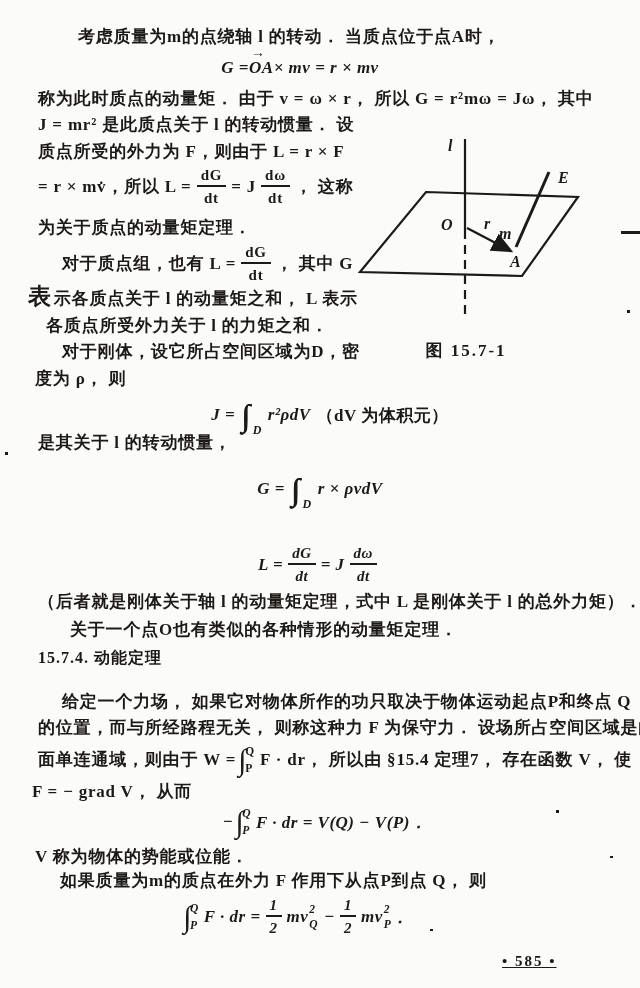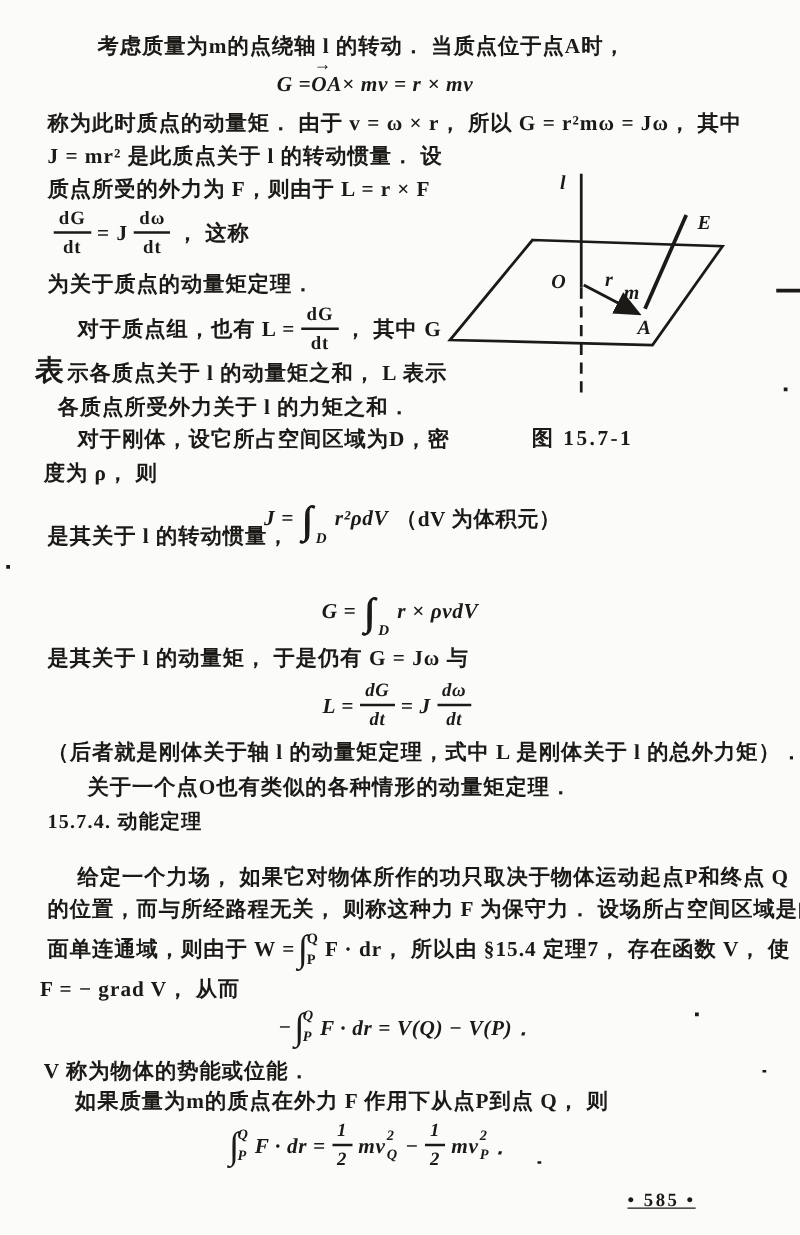--- a/index.html
+++ b/index.html
@@ -60,20 +60,21 @@
     <span>G = </span>
       <span class="vec"><span class="varr">→</span><span>OA</span></span>
       <span> × mv = r × mv</span>
   </div>
 
   <div class="tl" style="left:38px;top:88px;">称为此时质点的动量矩． 由于 v = ω × r， 所以 G = r²mω = Jω， 其中</div>
   <div class="tl" style="left:38px;top:114px;">J = mr² 是此质点关于 l 的转动惯量． 设</div>
   <div class="tl" style="left:38px;top:141px;">质点所受的外力为 F，则由于 L = r × F</div>
 
   <div class="tl tl-flex" style="left:38px;top:167px;height:40px;">
+    <span>= r × mv̇，所以 L =</span>
     <span class="frac">
         <span class="fnum">dG</span>
         <span class="fden">dt</span>
       </span>
     <span>= J</span>
     <span class="frac">
         <span class="fnum">dω</span>
         <span class="fden">dt</span>
       </span>
     <span>， 这称</span>
@@ -99,32 +100,31 @@
     <span>J =</span>
       <span class="gap"></span>
     <span class="tint">∫∫∫</span>
     <span class="isub">D</span>
       <span class="gap"></span>
     <span>r²ρdV</span>
       <span class="gap"></span>
     <span style="font-style:normal;">（dV 为体积元）</span>
   </div>
 
-  <div class="tl" style="left:38px;top:418px;">是其关于 l 的转动惯量，</div>
+  <div class="tl" style="left:38px;top:432px;">是其关于 l 的转动惯量，</div>
 
   <div class="formula" style="left:0;width:640px;top:468px;height:42px;">
     <span>G =</span>
       <span class="gap"></span>
     <span class="tint">∫∫∫</span>
     <span class="isub">D</span>
       <span class="gap"></span>
     <span>r × ρvdV</span>
   </div>
 
-  <div class="tl" style="left:38px;top:516px;">是其关于 l 的动量矩， 于是仍有 G = Jω 与</div>
 
   <div class="formula" style="left:0;width:640px;top:544px;height:42px;">
     <span>L =</span>
     <span class="frac">
         <span class="fnum">dG</span>
         <span class="fden">dt</span>
       </span>
     <span>= J</span>
     <span class="frac">
         <span class="fnum">dω</span>

